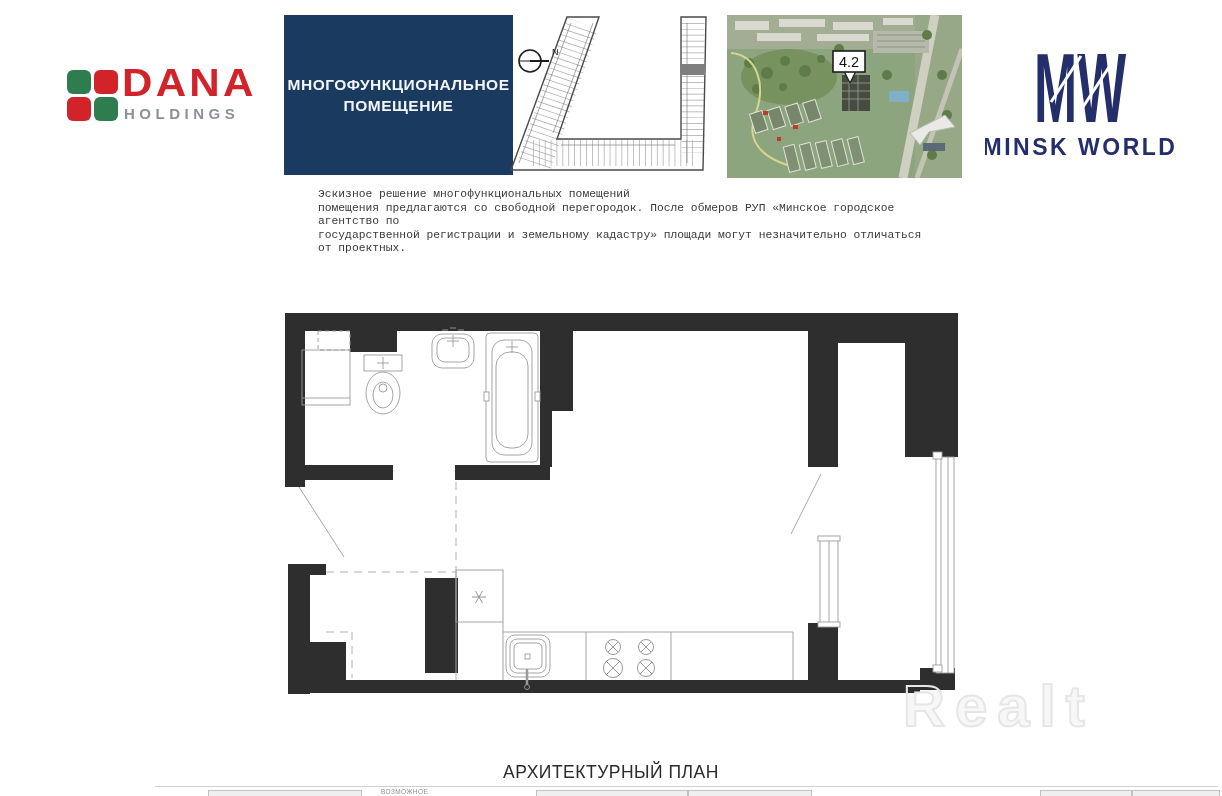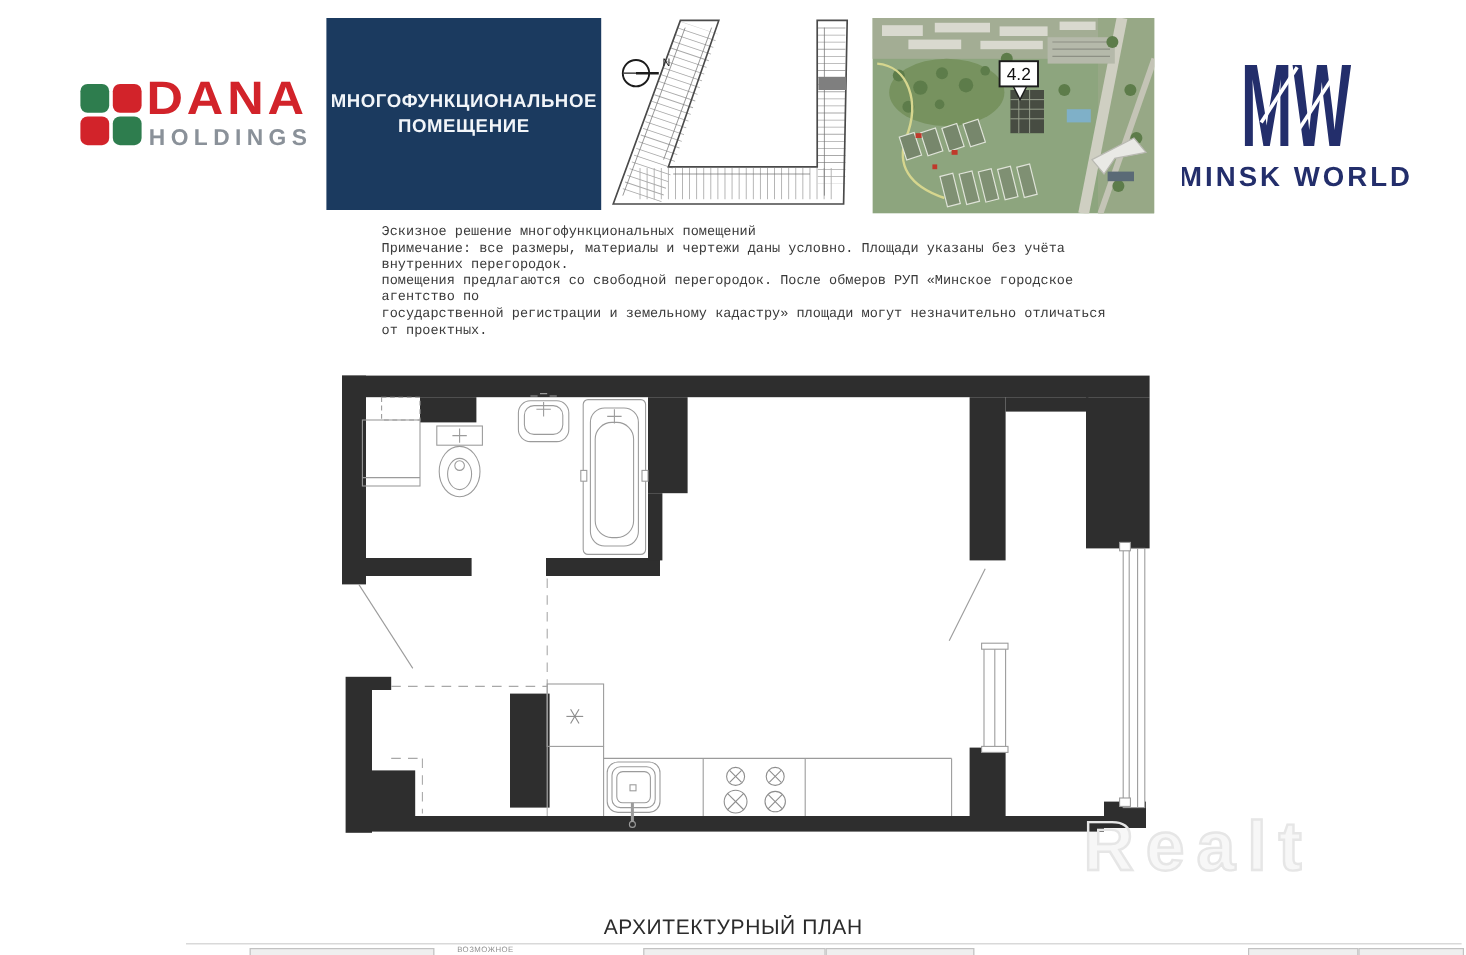--- a/index.html
+++ b/index.html
@@ -7,25 +7,25 @@
         font-family:"Liberation Sans","DejaVu Sans",sans-serif;}
   .abs{position:absolute;}
 
   
   #dana{left:67px;top:69px;width:200px;height:54px;}
   #dana-squares{position:absolute;left:0;top:1px;width:51px;height:51px;
     display:grid;grid-template-columns:24px 24px;grid-template-rows:24px 24px;gap:3px;}
   .sq{border-radius:6px;}
   #dana-word{position:absolute;left:55px;top:-8px;font-size:39px;font-weight:800;
     letter-spacing:3px;color:#d2232a;transform:scaleX(1.08);transform-origin:left;}
-  #dana-sub{position:absolute;left:57px;top:36px;font-size:19px;font-weight:700;
+  #dana-sub{position:absolute;left:57px;top:36px;font-size:15px;font-weight:700;
     letter-spacing:4.5px;color:#8a9199;text-align:center;}
 
   
-  #titlebox{left:272px;top:15px;width:229px;height:160px;display:flex;align-items:center;
+  #titlebox{left:284px;top:15px;width:229px;height:160px;display:flex;align-items:center;
     justify-content:center;text-align:center;color:#f2f5f9;font-size:15.5px;font-weight:600;
     letter-spacing:0.5px;line-height:21px;padding:0 14px;box-sizing:border-box;}
 
   
   #disclaimer{left:318px;top:188px;width:610px;color:#3a3a3a;font-size:11.3px;line-height:13.6px;font-family:Liberation Mono, monospace;}
 
   
   #plan-title{left:0;top:762px;width:1222px;text-align:center;font-size:17.5px;
     color:#2b2b2b;letter-spacing:0.5px;}
 
@@ -170,21 +170,20 @@
     <g>
       <text x="95" y="92" text-anchor="middle" font-size="98" font-weight="bold" fill="#232e6b" textLength="92" lengthAdjust="spacingAndGlyphs">MW</text>
       <line x1="66" y1="72" x2="96" y2="26" stroke="#ffffff" stroke-width="3"></line>
       <line x1="96" y1="80" x2="126" y2="34" stroke="#ffffff" stroke-width="3"></line>
     </g>
     <text x="95" y="125" text-anchor="middle" font-size="23" font-weight="bold" fill="#232e6b" letter-spacing="2.5">MINSK WORLD</text>
   </svg>
 
   <div id="disclaimer" class="abs">
     <div>Эскизное решение многофункциональных помещений</div>
-    <div>Примечание: все размеры, материалы и чертежи даны условно. Площади указаны без учёта внутренних перегородок.</div>
     <div>помещения предлагаются со свободной перегородок. После обмеров РУП «Минское городское агентство по</div>
     <div>государственной регистрации и земельному кадастру» площади могут незначительно отличаться от проектных.</div>
   </div>
 
   <svg class="abs" style="left:283px;top:310px" width="677" height="390" viewBox="283 310 677 390">
     <g fill="#2e2e2e">
       <rect x="285" y="313" width="673" height="18"></rect>
       <rect x="285" y="313" width="20" height="174"></rect>
       <rect x="838" y="331" width="69" height="12"></rect>
       <rect x="808" y="331" width="30" height="136"></rect>

